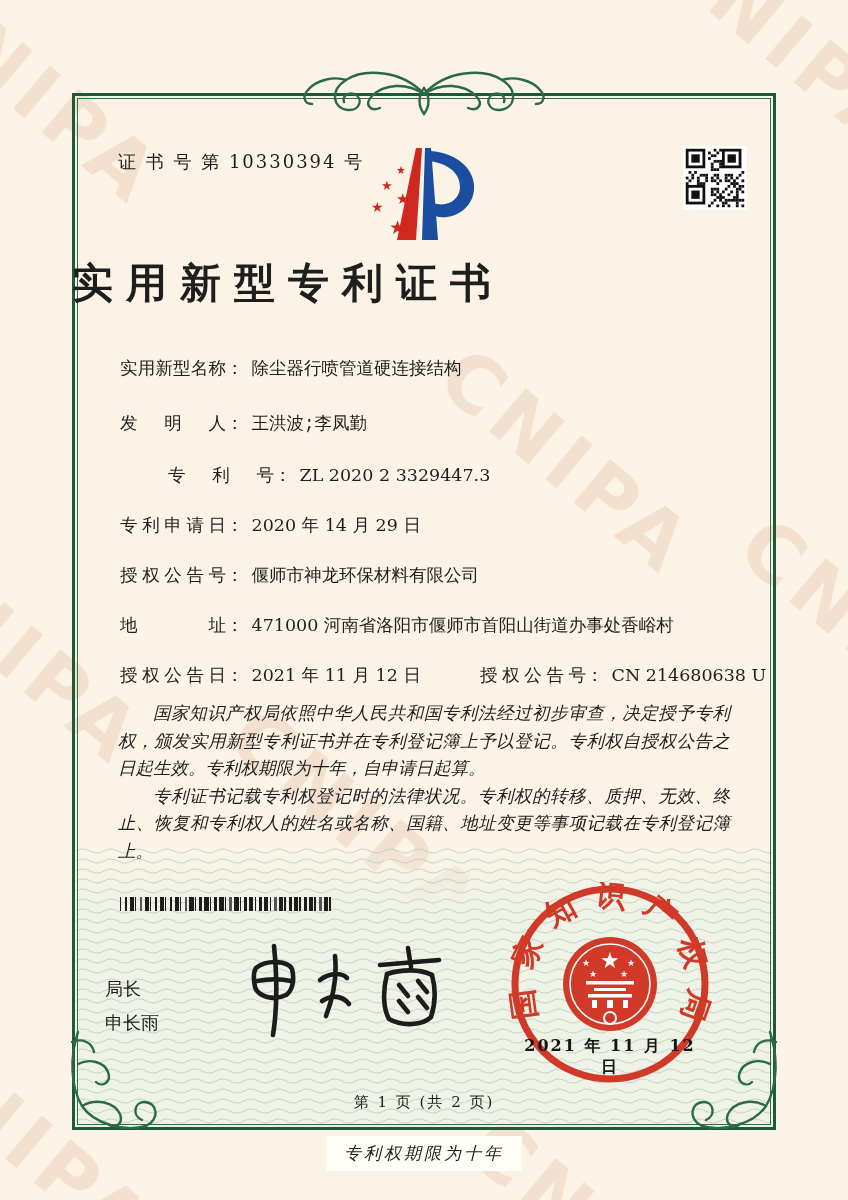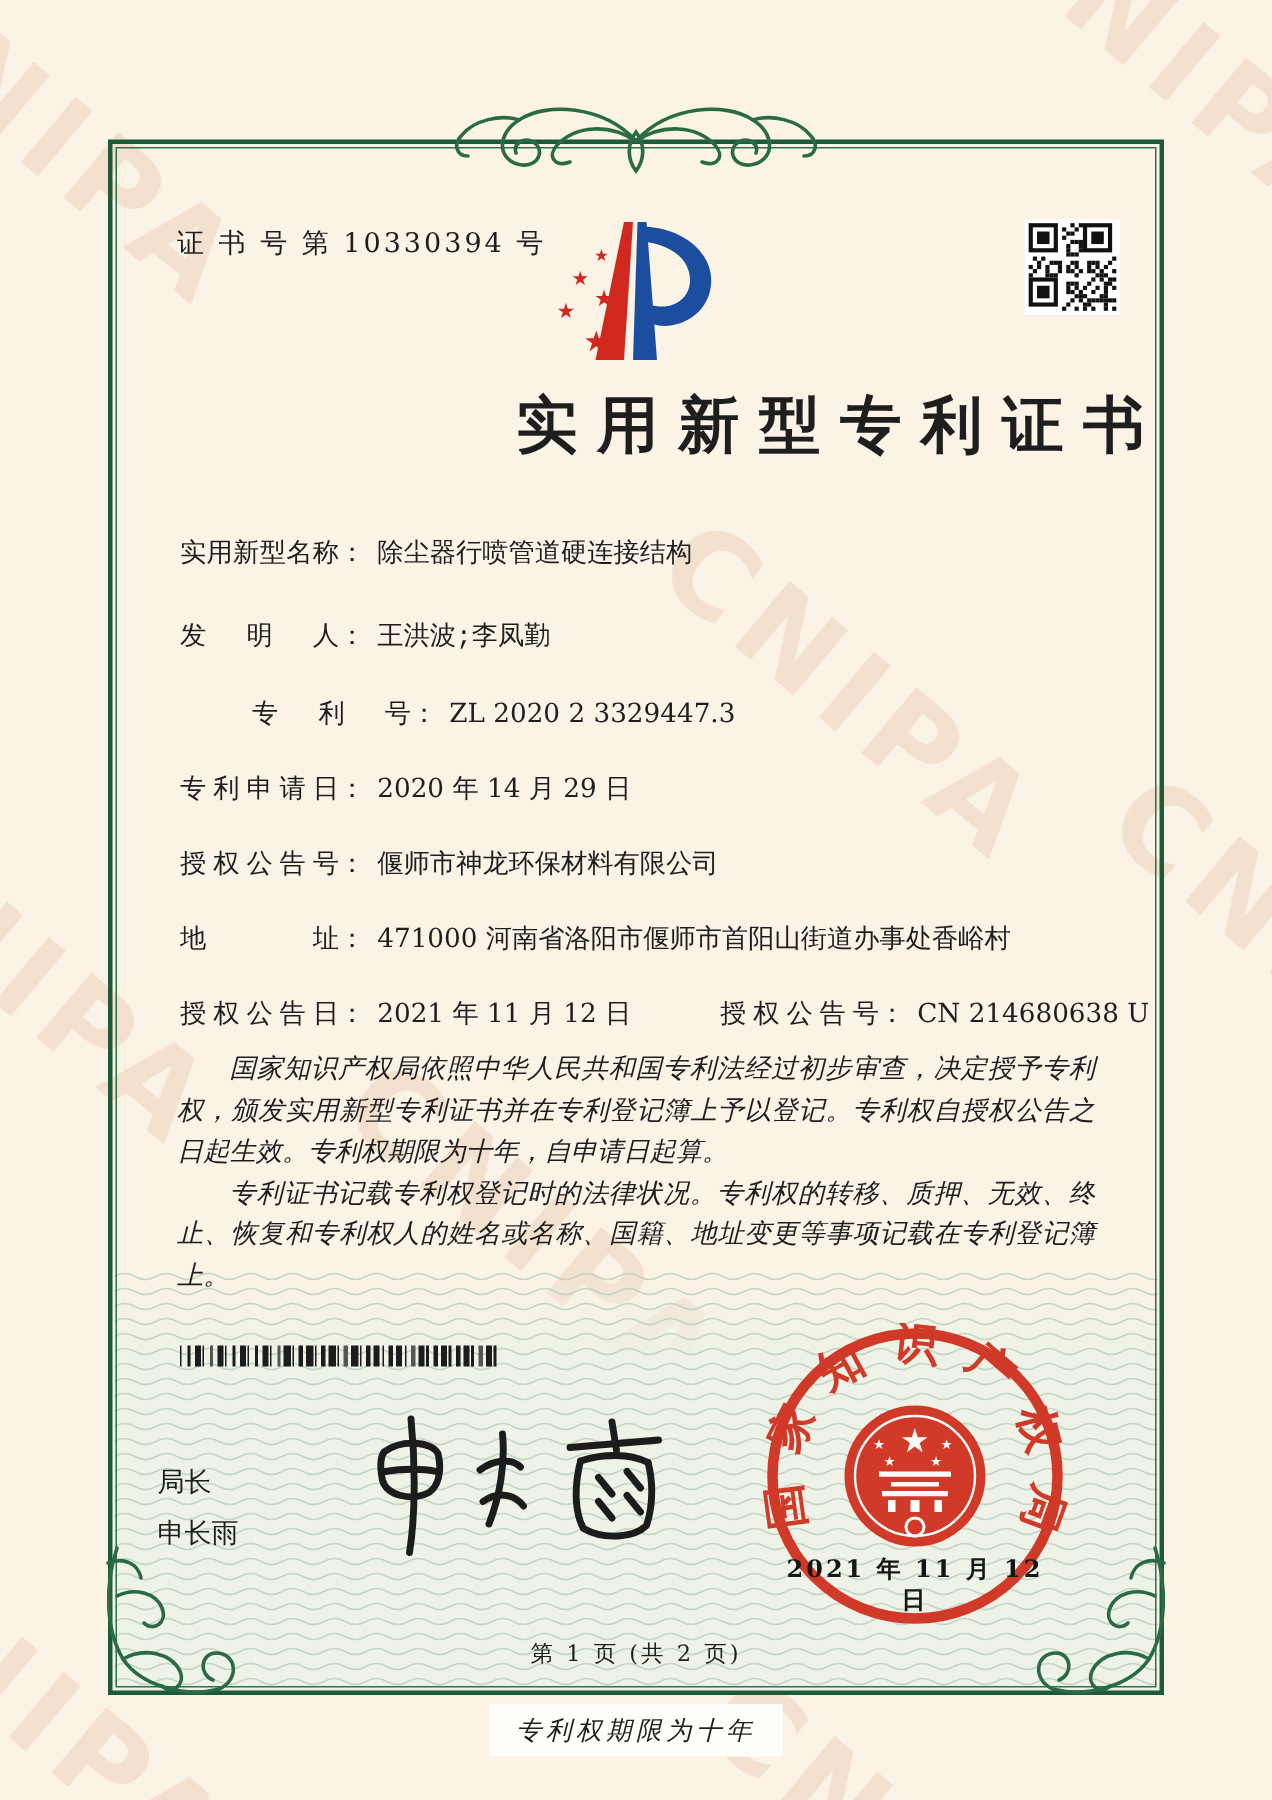--- a/index.html
+++ b/index.html
@@ -13,21 +13,21 @@
   
   .frame{left:72px;top:93px;width:704px;height:1037px;border:3px solid #1d5a38;box-sizing:border-box;}
   .frame-inner{position:absolute;left:2px;top:2px;right:2px;bottom:2px;border:1px solid #2f6f4b;}
   
   .wave-zone{left:76px;top:845px;width:696px;height:282px;overflow:hidden;
              background:linear-gradient(#fbf3e600,#eff2e6 60px);}
   
   .certno{left:118px;top:150px;font-size:18px;letter-spacing:2px;}
   .logo{left:356px;top:142px;}
   .qr{left:683px;top:146px;}
-  .title{left:72px;top:256px;width:704px;text-align:right;font-size:41px;
+  .title{left:72px;top:256px;width:704px;text-align:left;font-size:41px;
          font-weight:700;letter-spacing:13px;}
   
   .row{position:absolute;left:120px;font-size:17.5px;white-space:nowrap;}
   .flabel{display:inline-block;width:106px;text-align:justify;text-align-last:justify;}
   .colon{display:inline-block;}
   .fvalue{margin-left:8px;}
   .grant2{position:absolute;left:336px;margin-left:24px;}
   
   .paras{left:118px;top:700px;width:612px;font-size:17.5px;line-height:27.5px;
          text-align:justify;font-style:italic;}

